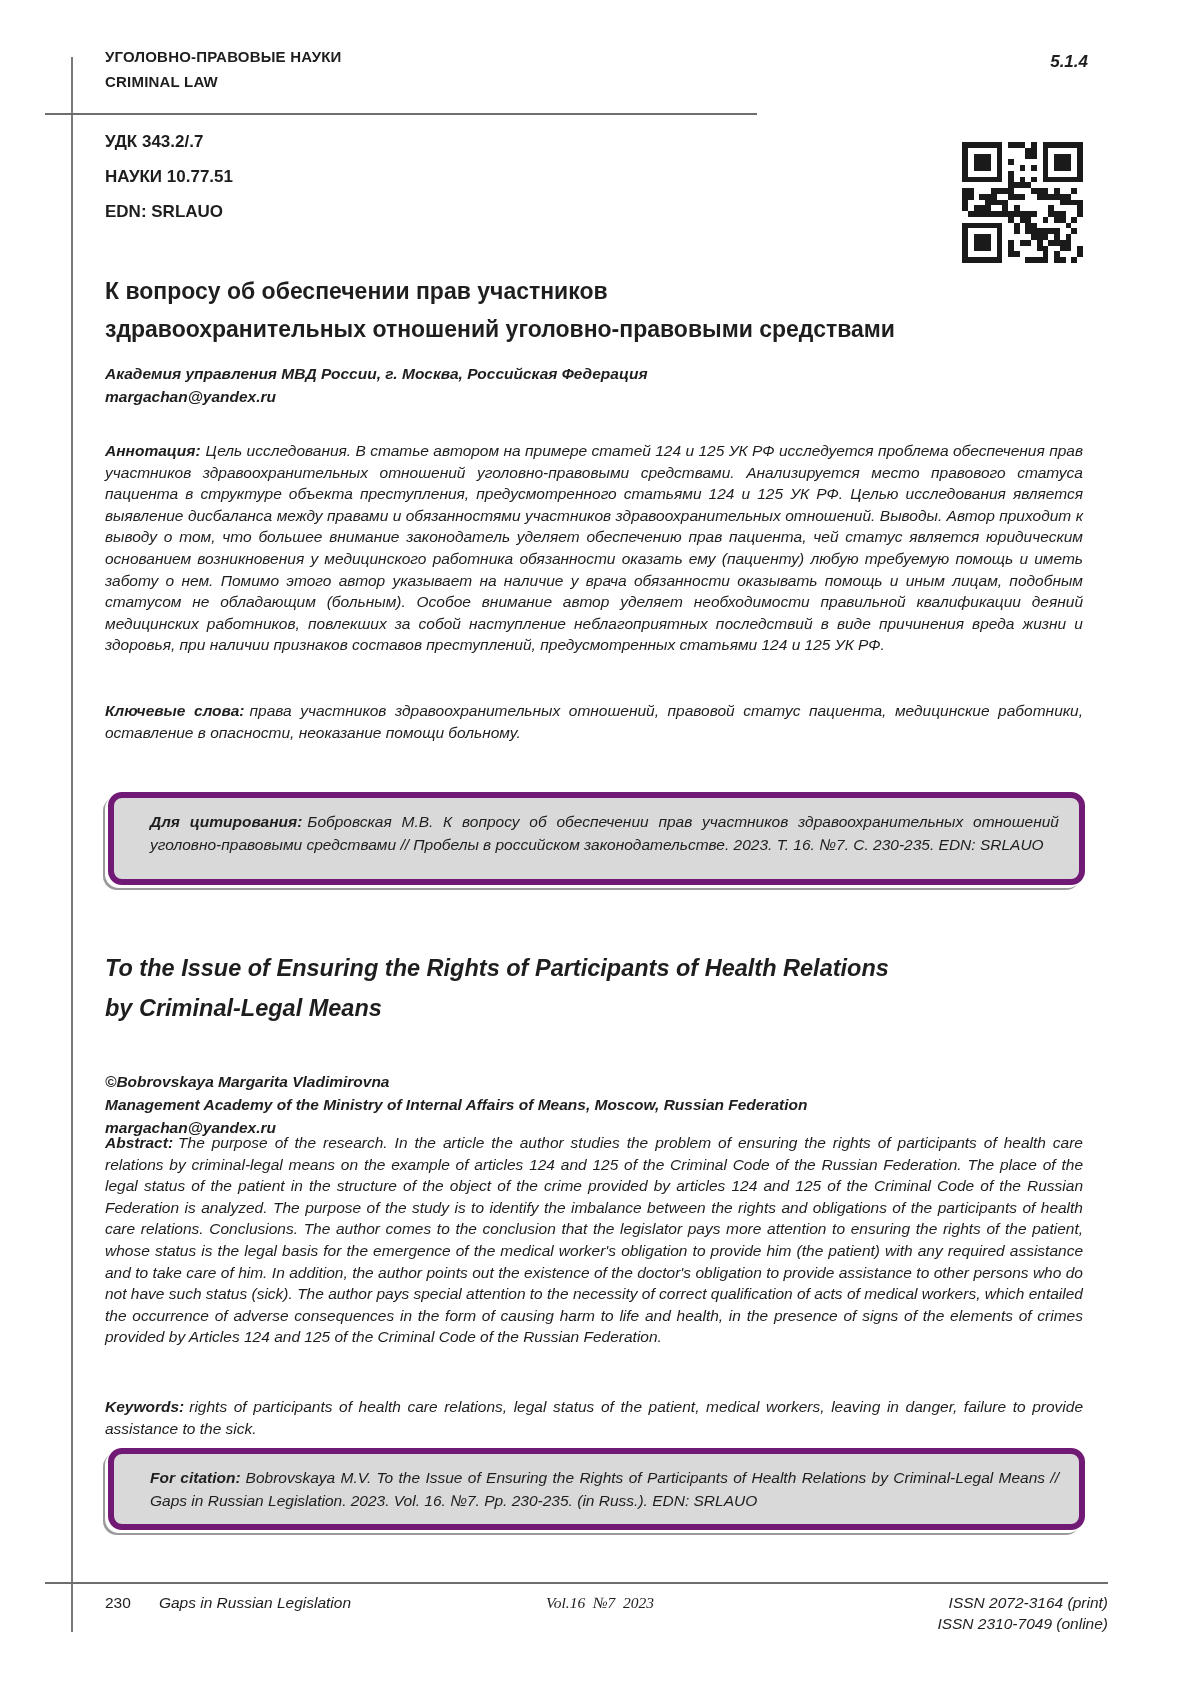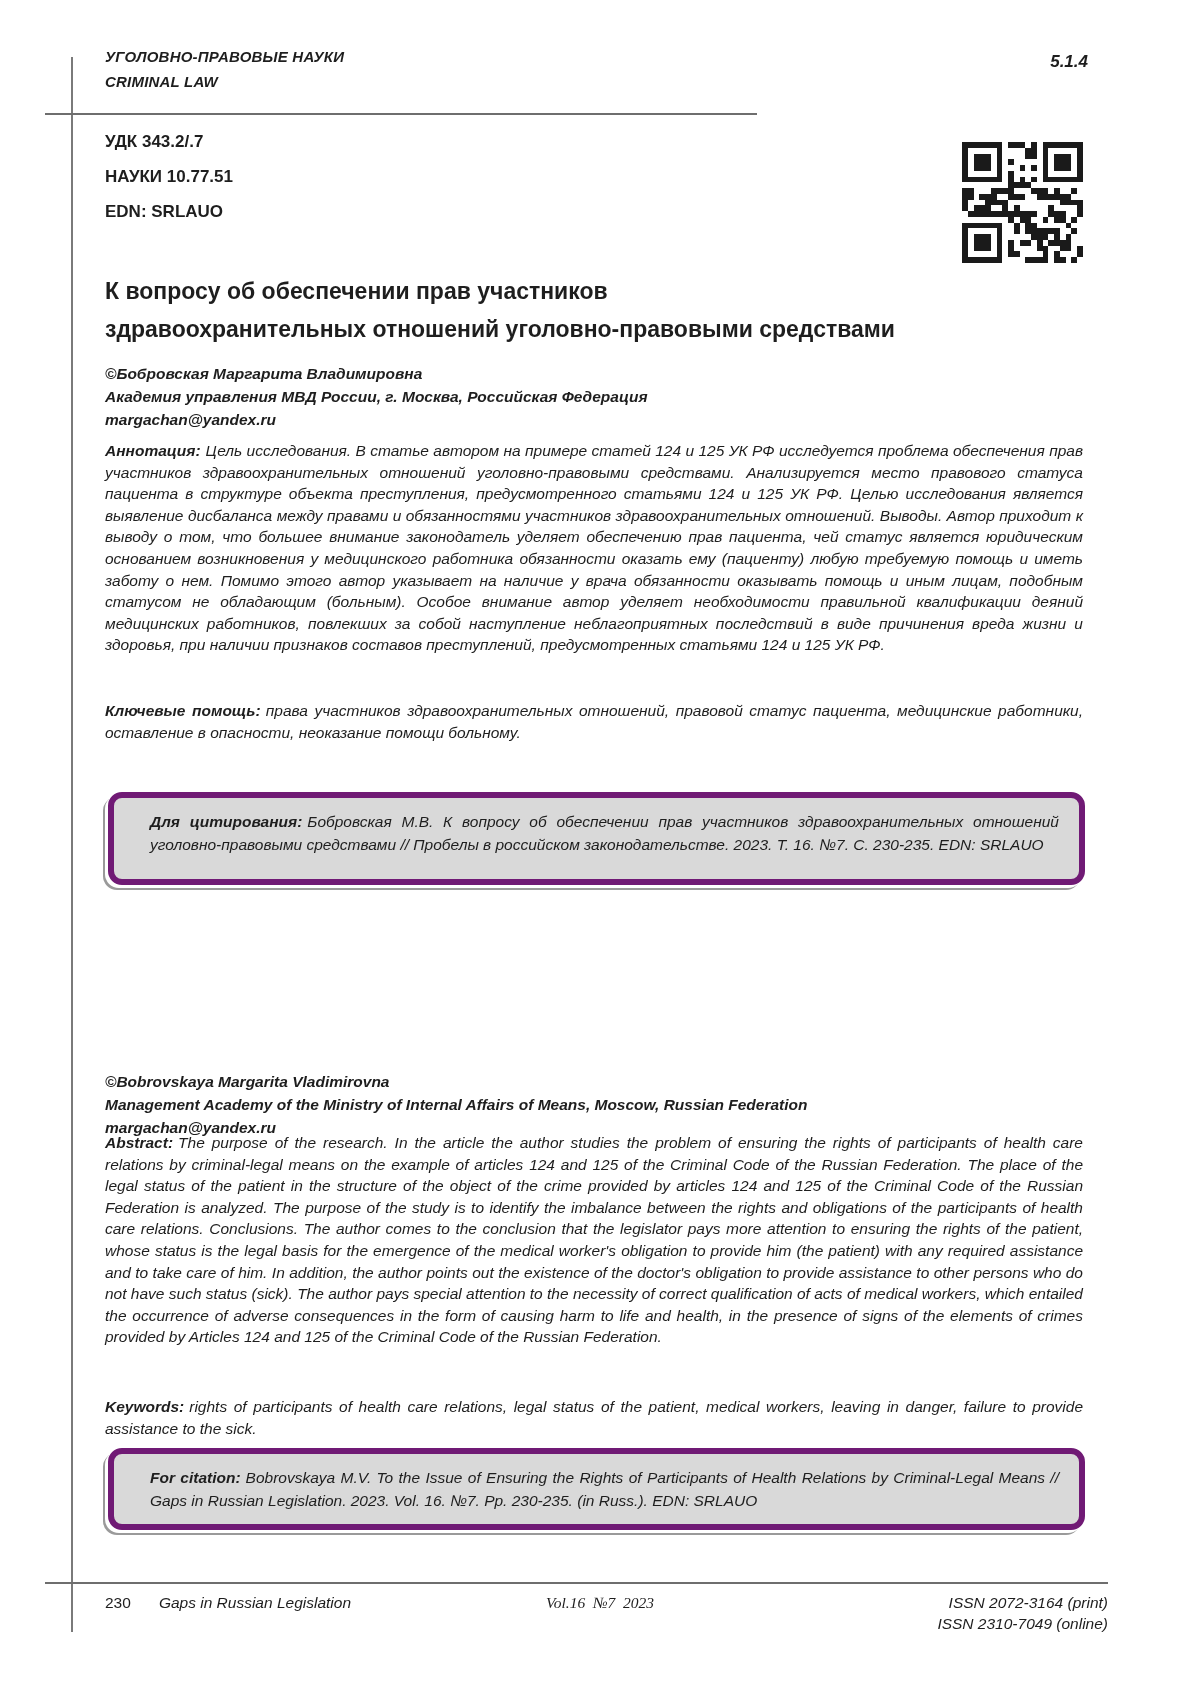--- a/index.html
+++ b/index.html
@@ -7,21 +7,21 @@
        font-family:"Liberation Sans",sans-serif;color:#1e1e1e;}
   .page{position:absolute;inset:0;background:#ffffff;}
 
   
   .vrule{position:absolute;left:71px;top:57px;width:2px;height:1575px;background:#7a7a7a;}
   .hrule-top{position:absolute;left:45px;top:113px;width:712px;height:2px;background:#6e6e6e;}
   .hrule-bottom{position:absolute;left:45px;top:1582px;width:1063px;height:2px;background:#6e6e6e;}
 
   
   .running-head{position:absolute;left:105px;top:44px;font-size:15px;font-weight:bold;
-                font-style:italic;line-height:25px;letter-spacing:.2px;}
+                line-height:25px;letter-spacing:.2px;}
   .spec-code{position:absolute;top:52px;right:112px;font-size:17px;font-weight:bold;font-style:italic;}
 
   
   .codes{position:absolute;left:105px;top:130px;font-size:17px;font-weight:bold;line-height:24px;}
   .codes div{margin-bottom:11px;}
   .qr{position:absolute;left:962px;top:142px;width:121px;height:121px;background:#fff;}
 
   
   .title-ru{position:absolute;left:105px;top:272px;width:980px;margin:0;font-size:23px;
             font-weight:bold;line-height:38px;white-space:pre-line;}
@@ -303,31 +303,32 @@
         <rect x="14" y="20" width="1" height="1"></rect>
         <rect x="16" y="20" width="1" height="1"></rect>
         <rect x="17" y="20" width="1" height="1"></rect>
         <rect x="19" y="20" width="1" height="1"></rect>
       </svg></div>
 
   <h1 class="title-ru">К вопросу об обеспечении прав участников
 здравоохранительных отношений уголовно-правовыми средствами</h1>
 
   <div class="authors authors-ru">
-    <div>©Бобровская Маргарита Владимировна</div>
     <div>Академия управления МВД России, г. Москва, Российская Федерация</div>
     <div>margachan@yandex.ru</div>
   </div>
 
   <p class="para abstract-ru"><span class="lbl">Аннотация:</span><span>Цель исследования. В статье автором на примере статей 124 и 125 УК РФ исследуется проблема обеспечения прав участников здравоохранительных отношений уголовно-правовыми средствами. Анализируется место правового статуса пациента в структуре объекта преступления, предусмотренного статьями 124 и 125 УК РФ. Целью исследования является выявление дисбаланса между правами и обязанностями участников здравоохранительных отношений. Выводы. Автор приходит к выводу о том, что большее внимание законодатель уделяет обеспечению прав пациента, чей статус является юридическим основанием возникновения у медицинского работника обязанности оказать ему (пациенту) любую требуемую помощь и иметь заботу о нем. Помимо этого автор указывает на наличие у врача обязанности оказывать помощь и иным лицам, подобным статусом не обладающим (больным). Особое внимание автор уделяет необходимости правильной квалификации деяний медицинских работников, повлекших за собой наступление неблагоприятных последствий в виде причинения вреда жизни и здоровья, при наличии признаков составов преступлений, предусмотренных статьями 124 и 125 УК РФ.</span></p>
 
-  <p class="para keywords-ru"><span class="lbl">Ключевые помощь:</span><span>права участников здравоохранительных отношений, правовой статус пациента, медицинские работники, оставление в опасности, неоказание помощи больному.</span></p>
+  <p class="para keywords-ru"><span class="lbl">Ключевые слова:</span><span>права участников здравоохранительных отношений, правовой статус пациента, медицинские работники, оставление в опасности, неоказание помощи больному.</span></p>
 
   <div class="cite-box cite-box-ru"><span class="lbl">Для цитирования:</span><span>Бобровская М.В. К вопросу об обеспечении прав участников здравоохранительных отношений уголовно-правовыми средствами // Пробелы в российском законодательстве. 2023. Т. 16. №7. С. 230-235. EDN: SRLAUO</span></div>
 
+  <h2 class="title-en">To the Issue of Ensuring the Rights of Participants of Health Relations
+by Criminal-Legal Means</h2>
 
   <div class="authors authors-en">
     <div>©Bobrovskaya Margarita Vladimirovna</div>
     <div>Management Academy of the Ministry of Internal Affairs of Means, Moscow, Russian Federation</div>
     <div>margachan@yandex.ru</div>
   </div>
 
   <p class="para abstract-en"><span class="lbl">Abstract:</span><span>The purpose of the research. In the article the author studies the problem of ensuring the rights of participants of health care relations by criminal-legal means on the example of articles 124 and 125 of the Criminal Code of the Russian Federation. The place of the legal status of the patient in the structure of the object of the crime provided by articles 124 and 125 of the Criminal Code of the Russian Federation is analyzed. The purpose of the study is to identify the imbalance between the rights and obligations of the participants of health care relations. Conclusions. The author comes to the conclusion that the legislator pays more attention to ensuring the rights of the patient, whose status is the legal basis for the emergence of the medical worker's obligation to provide him (the patient) with any required assistance and to take care of him. In addition, the author points out the existence of the doctor's obligation to provide assistance to other persons who do not have such status (sick). The author pays special attention to the necessity of correct qualification of acts of medical workers, which entailed the occurrence of adverse consequences in the form of causing harm to life and health, in the presence of signs of the elements of crimes provided by Articles 124 and 125 of the Criminal Code of the Russian Federation.</span></p>
 
   <p class="para keywords-en"><span class="lbl">Keywords:</span><span>rights of participants of health care relations, legal status of the patient, medical workers, leaving in danger, failure to provide assistance to the sick.</span></p>

